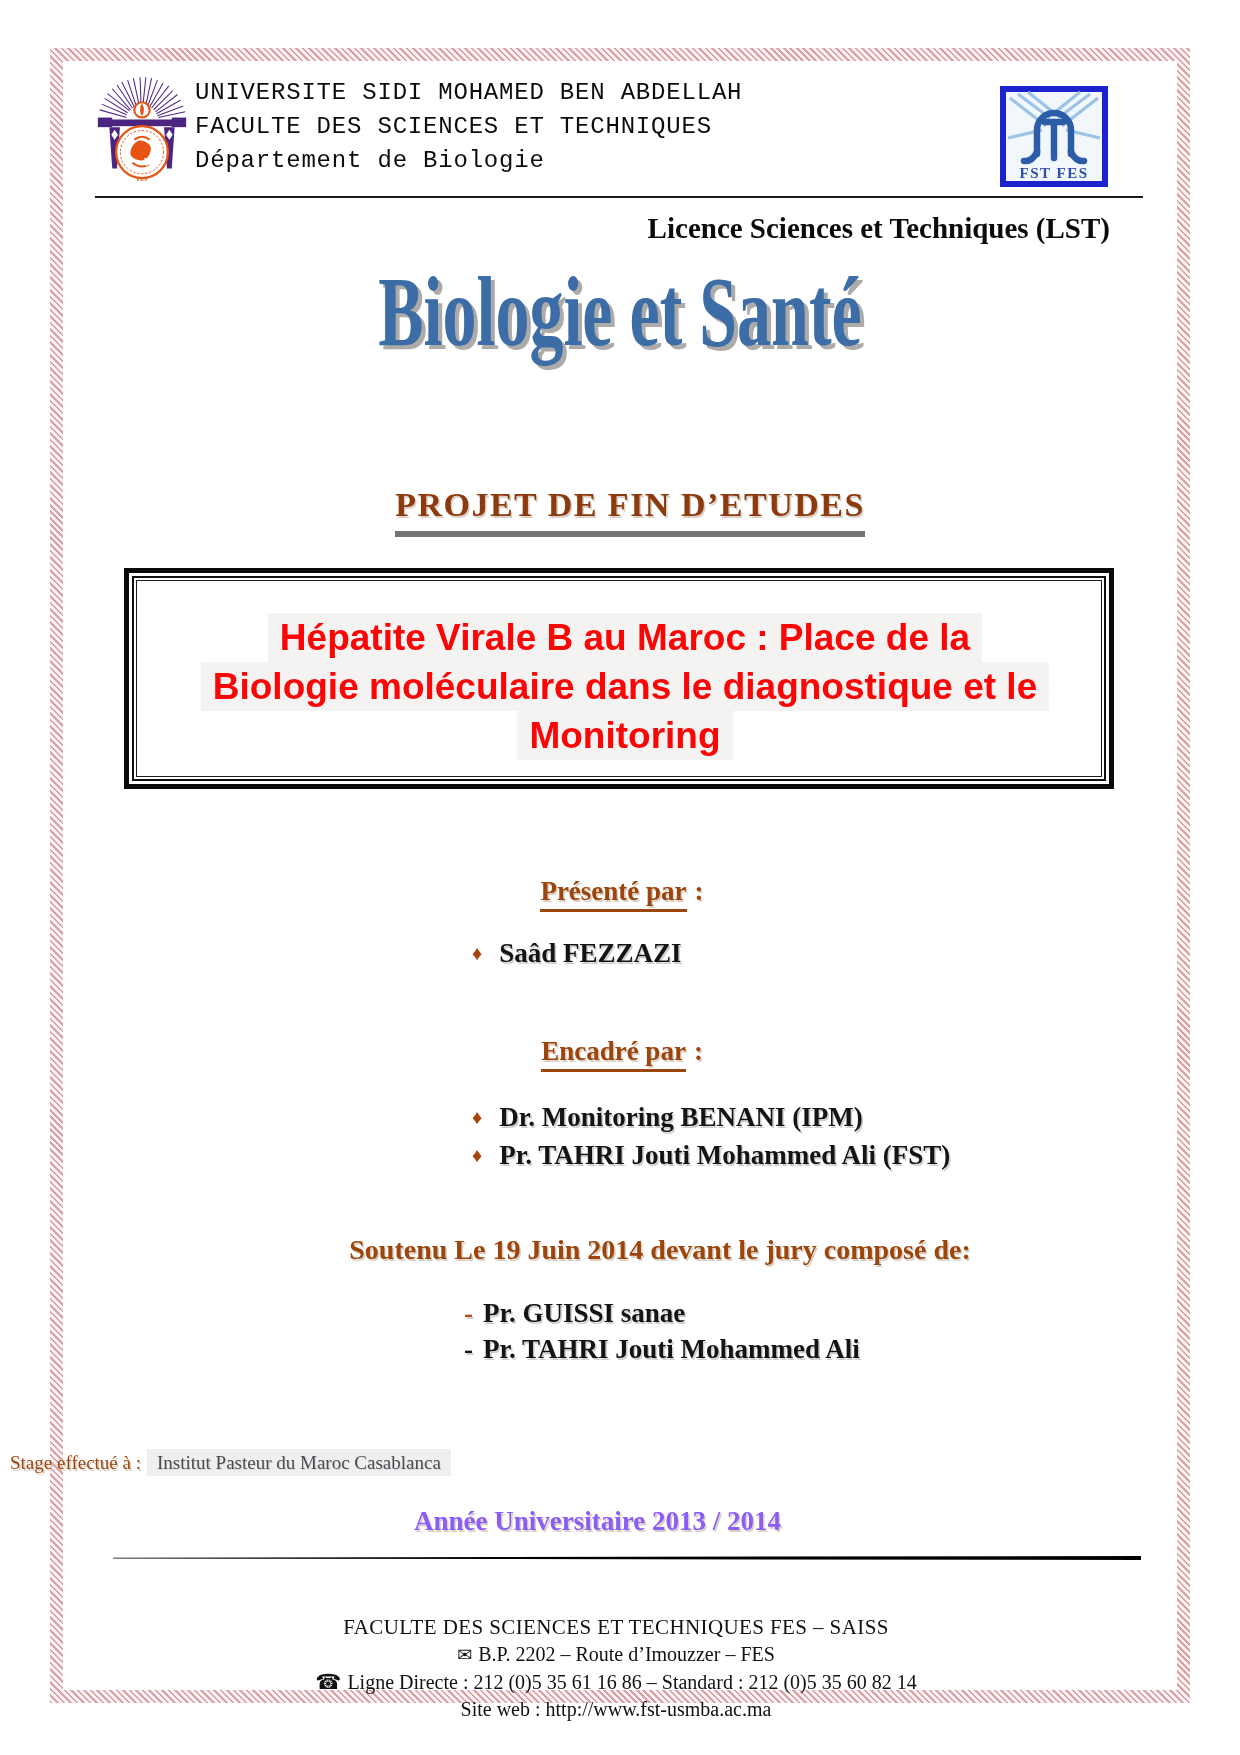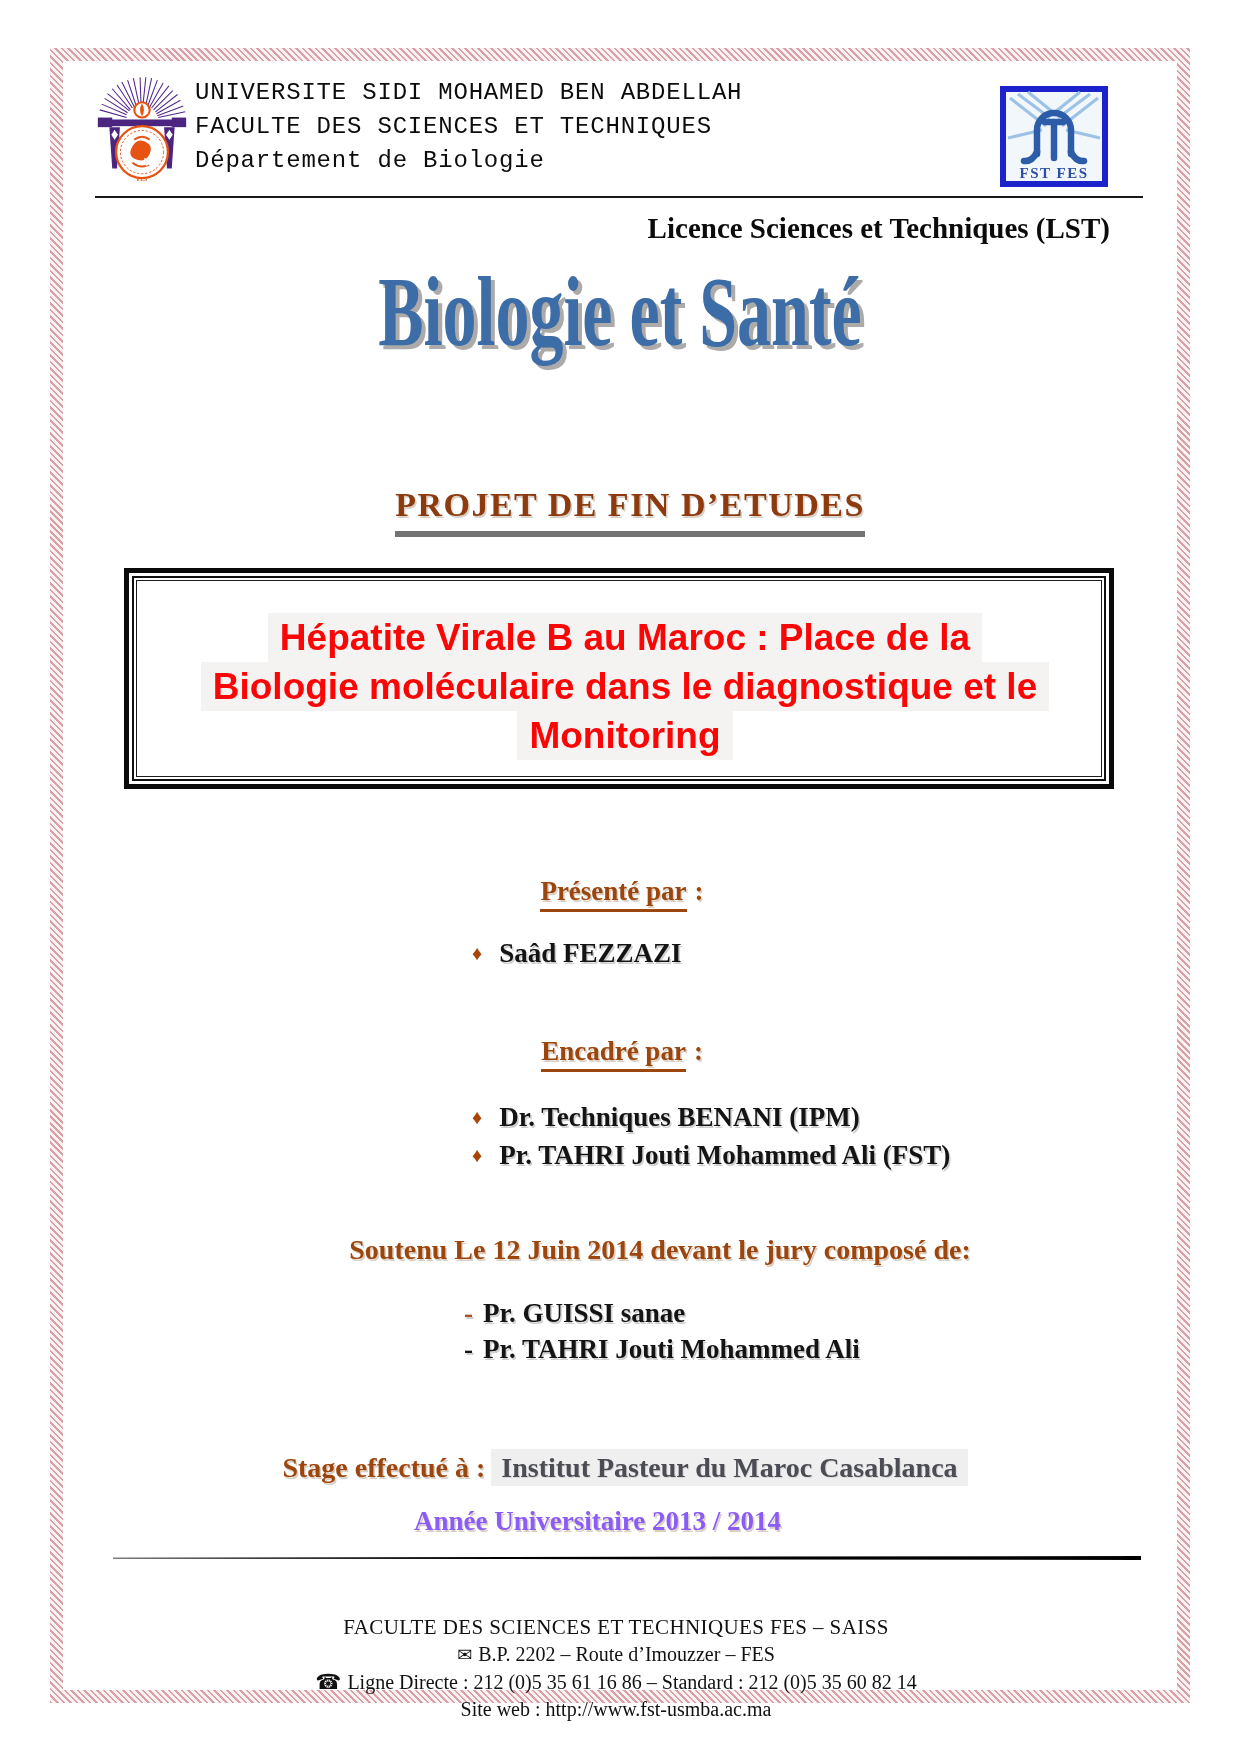--- a/index.html
+++ b/index.html
@@ -86,22 +86,22 @@
 
   .jury{
     position:absolute;left:464px;top:1295px;
     font-size:27px;font-weight:bold;color:#141414;line-height:36px;
     text-shadow:1.5px 1.5px 0 #cfcfcf;white-space:nowrap;
   }
   .dash-orange{color:#b4511f;margin-right:10px;}
   .dash-black{color:#141414;margin-right:10px;}
 
   .stage{
-    position:absolute;left:10px;top:1452px;width:1230px;text-align:center;
-    font-size:28px;font-weight:bold;white-space:nowrap;
+    position:absolute;left:10px;top:1452px;width:1230px;text-align:left;
+    font-size:19px;font-weight:normal;white-space:nowrap;
   }
   .stage .label{color:#9c450c;text-shadow:1.5px 1.5px 0 #d9cfc4;}
   .stage .loc{color:#4c4c55;background:#efeff0;padding:3px 10px;margin-left:6px;
     text-shadow:1px 1px 0 #d8d8d8;}
 
   .annee{
     position:absolute;left:0;top:1506px;width:1195px;text-align:center;
     font-size:27px;font-weight:bold;color:#8b5cf6;
     text-shadow:1.5px 1.5px 0 #d9cfc4;
   }
@@ -196,29 +196,29 @@
     <span class="bullet">♦</span>
     <span>Saâd FEZZAZI</span>
   </div>
 
   <div class="brown-head" style="top:1036px;">
     <span class="u">Encadré par</span><span class="suffix">:</span>
   </div>
 
   <div class="bullet-row" style="top:1102px;">
     <span class="bullet">♦</span>
-    <span>Dr. Techniques BENANI  (IPM)</span>
+    <span>Dr. Monitoring BENANI  (IPM)</span>
   </div>
 
   <div class="bullet-row" style="top:1140px;">
     <span class="bullet">♦</span>
     <span>Pr. TAHRI Jouti Mohammed Ali  (FST)</span>
   </div>
 
-  <div class="soutenu">Soutenu Le 12 Juin 2014  devant le jury composé de:</div>
+  <div class="soutenu">Soutenu Le 19 Juin 2014  devant le jury composé de:</div>
 
   <div class="jury">
     <div>
       <span class="dash-orange">-</span><span>Pr. GUISSI sanae</span>
     </div>
     <div>
       <span class="dash-black">-</span><span>Pr. TAHRI Jouti Mohammed Ali</span>
     </div>
   </div>
 

